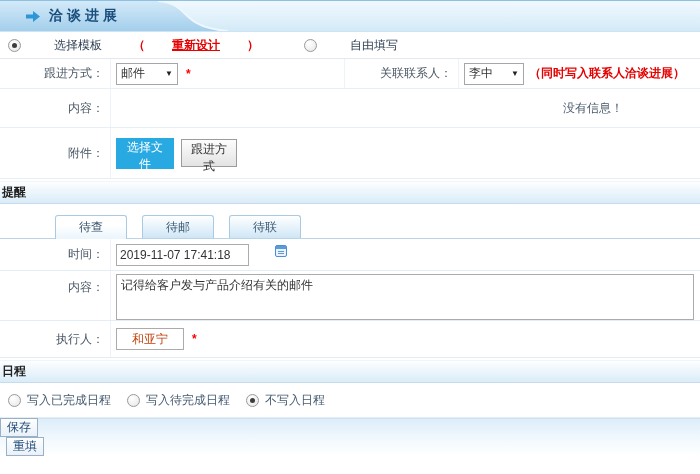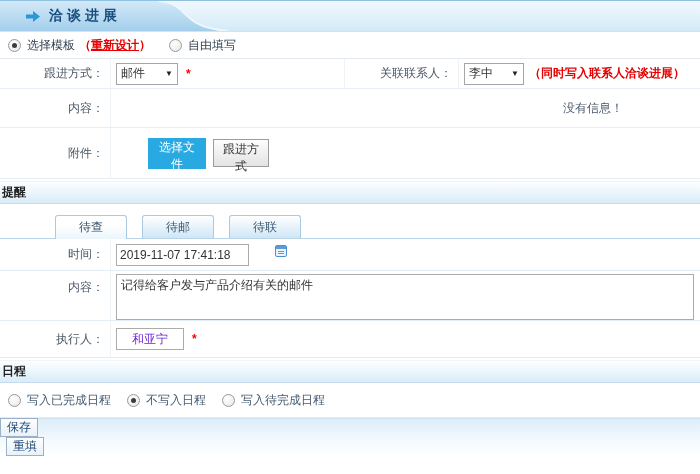--- a/index.html
+++ b/index.html
@@ -7,33 +7,33 @@
   .page{position:relative;width:700px;height:474px;background:#fff;}
 
   
   .header{position:relative;height:30px;border-top:1px solid #8fc0e0;background:linear-gradient(180deg,#f0f8fd 0%,#ddeffa 70%,#d2e9f7 100%);border-bottom:1px solid #cfe4f2;box-sizing:content-box;}
   .header svg.swoosh{position:absolute;left:0;top:0;}
   .header .title-wrap{position:absolute;left:26px;top:0;height:30px;display:flex;align-items:center;z-index:2;}
   .arrow-ic{display:inline-block;margin-right:8px;line-height:0;}
   .page-title{font-size:14px;font-weight:bold;color:#1a4f7d;letter-spacing:4px;}
 
   
-  .choice-row{height:27px;display:flex;align-items:center;border-bottom:1px solid #e2e8ee;padding-left:8px;box-sizing:border-box;}
+  .choice-row{height:27px;display:flex;align-items:center;border-bottom:1px solid #e2e8ee;padding-left:8px;box-sizing:border-box;gap:27px;}
   .radio{width:13px;height:13px;border-radius:50%;border:1px solid #999;background:radial-gradient(circle at 35% 30%,#fff,#e6e6e6);display:inline-block;position:relative;box-sizing:border-box;flex:none;}
   .radio.checked::after{content:"";position:absolute;left:3px;top:3px;width:5px;height:5px;border-radius:50%;background:#3c3c3c;}
   .choice-row .lbl{margin:0 4px 0 6px;color:#334355;}
   .red{color:#e60000;font-weight:bold;}
   .red-link{color:#e60000;font-weight:bold;text-decoration:underline;cursor:pointer;}
   .choice-row .second{margin-left:18px;}
 
   
   .trow{display:flex;align-items:center;border-bottom:1px solid #e7eef5;box-sizing:border-box;}
   .row-follow{height:30px;}
   .row-content{height:39px;}
-  .row-attach{height:51px;gap:32px;}
+  .row-attach{height:51px;}
   .cell-label{width:111px;flex:none;align-self:stretch;display:flex;align-items:center;justify-content:flex-end;padding-right:6px;border-right:1px solid #eef3f8;box-sizing:border-box;color:#4c5866;}
   .cell-label2{width:114px;flex:none;align-self:stretch;display:flex;align-items:center;justify-content:flex-end;padding-right:6px;border-right:1px solid #eef3f8;box-sizing:border-box;color:#4c5866;}
   .cell-field{flex:1;display:flex;align-items:center;padding-left:5px;align-self:stretch;}
   .cell-field.mid{flex:none;width:234px;border-right:1px solid #eef3f8;box-sizing:border-box;}
 
   .select{height:22px;width:62px;border:1px solid #a6a6a6;background:#fff;display:flex;align-items:center;justify-content:space-between;padding:0 4px;box-sizing:border-box;cursor:default;}
   .select.narrow{width:60px;}
   .sel-arrow{font-size:8px;color:#222;line-height:1;}
   .req{color:#f00;font-weight:bold;margin-left:8px;}
   .note-red{margin-left:5px;}
@@ -57,21 +57,21 @@
   .row-time{height:32px;}
   .row-rcontent{height:50px;align-items:flex-start;}
   .row-exec{height:37px;}
   .row-rcontent .cell-label{padding-top:8px;align-items:flex-start;}
   .input-wrap{height:22px;width:133px;border:1px solid #ababab;background:#fff;display:flex;box-sizing:border-box;padding:0 3px;}
   .input-wrap input{border:0;outline:none;flex:1;font-size:12px;font-family:inherit;color:#333;padding:0;background:transparent;}
   .cal-ic{width:12px;height:12px;border:1px solid #4c8fd6;border-radius:2px;position:relative;box-sizing:border-box;background:#eaf3fc;flex:none;cursor:pointer;}
   .cal-ic::before{content:"";position:absolute;left:0;top:0;right:0;height:3px;background:#5b9bd8;}
   .cal-ic::after{content:"";position:absolute;left:2px;top:5px;width:6px;height:1px;background:#5b9bd8;box-shadow:0 2px 0 #5b9bd8;}
   textarea.content-area{width:578px;height:46px;margin-top:2px;border:1px solid #ababab;resize:none;font-family:Liberation Mono, monospace;font-size:12px;color:#333;padding:2px 4px;box-sizing:border-box;outline:none;}
-  .exec-input{width:68px;height:22px;border:1px solid #ababab;text-align:center;font-size:12px;font-family:Liberation Sans, sans-serif;color:#6d28d9;box-sizing:border-box;outline:none;}
+  .exec-input{width:68px;height:22px;border:1px solid #ababab;text-align:center;font-size:12px;font-family:Liberation Sans, sans-serif;color:#c2410c;box-sizing:border-box;outline:none;}
 
   
   .sched-row{height:35px;display:flex;align-items:center;border-bottom:1px solid #e3edf5;padding-left:8px;box-sizing:border-box;}
   .sched-opt{display:flex;align-items:center;margin-right:16px;}
   .sched-opt .lbl{margin-left:6px;color:#445a70;}
 
   
   .bottom-bar{height:38px;border-top:1px solid #cfe2f0;background:linear-gradient(180deg,#dcedf9 0%,#f2f9fd 55%,#ffffff 100%);display:flex;justify-content:flex-end;align-items:flex-start;padding:9px 140px 0 0;box-sizing:border-box;flex-direction:column;}
   .btn-small{height:20px;min-width:32px;padding:0 6px;border:1px solid #98b0c8;background:linear-gradient(#fefefe,#e9f1f8);color:#234d7c;font-size:12px;font-family:inherit;cursor:pointer;}
   .btn-small + .btn-small{margin-left:6px;}
@@ -180,27 +180,27 @@
   </div>
 
   <div class="section-bar">日程</div>
 
   <div class="sched-row">
     <span class="sched-opt">
       <span class="radio"></span>
       <span class="lbl">写入已完成日程</span>
     </span>
     <span class="sched-opt">
+      <span class="radio"></span>
+      <span class="lbl">写入待完成日程</span>
+    </span>
+    <span class="sched-opt">
       <span class="radio checked"></span>
       <span class="lbl">不写入日程</span>
     </span>
-    <span class="sched-opt">
-      <span class="radio"></span>
-      <span class="lbl">写入待完成日程</span>
-    </span>
   </div>
 
   <div class="bottom-bar">
     <button class="btn-small">保存</button>
     <button class="btn-small">重填</button>
   </div>
 
 </div>
 
 </body></html>

